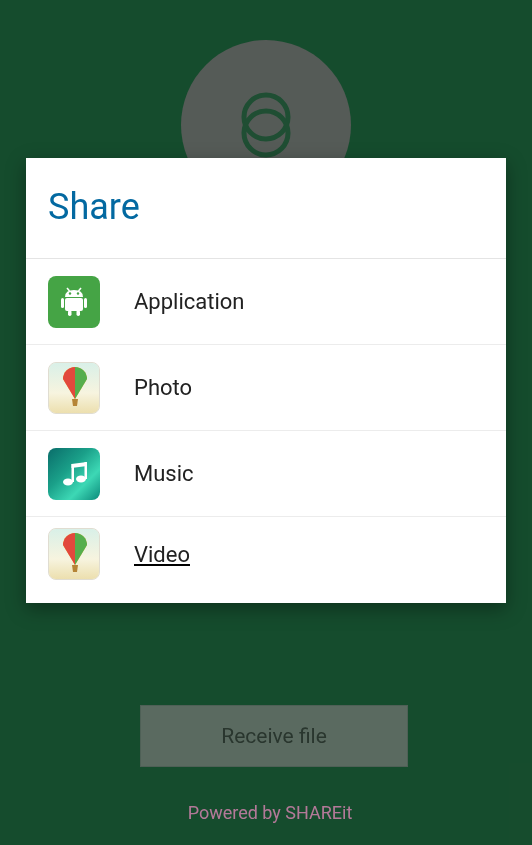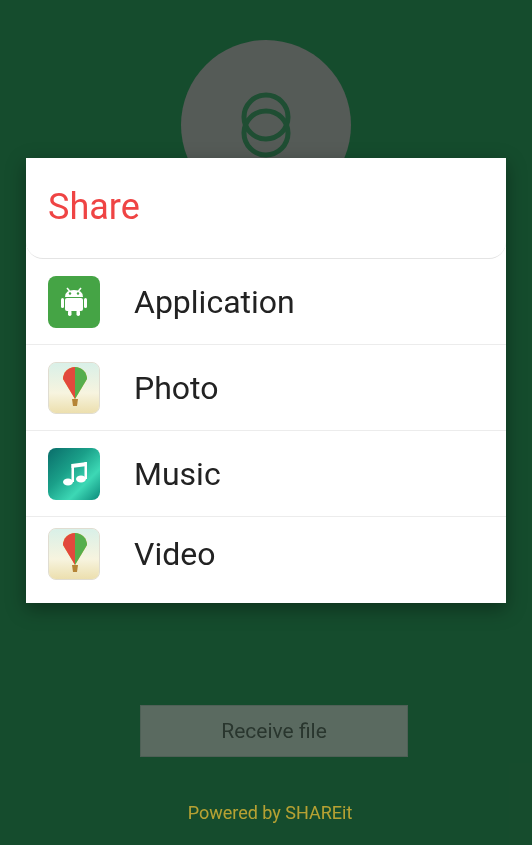--- a/index.html
+++ b/index.html
@@ -18,67 +18,66 @@
     top: 40px; left: 50%; transform: translateX(-50%);
     width: 170px; height: 170px;
     border-radius: 50%;
     background: #777e79;
     display: flex; align-items: center; justify-content: center;
   }
   .center-badge svg { opacity: 0.85; }
   .receive-btn {
     position: absolute;
     left: 120px; right: 124px; top: 705px;
-    height: 52px;
+    height: 62px;
     background: #7d9486;
     display: flex; align-items: center; justify-content: center;
     color: #3a4b40;
     font-size: 21px;
     border: 1px solid #6d8578;
     margin-left: 20px;
   }
   .footer {
     position: absolute;
     bottom: 22px; left: 8px; right: 0;
     text-align: center;
-    color: #fde047;
+    color: #f9a8d4;
     font-size: 18px;
   }
   .dialog {
     position: absolute;
     left: 26px; right: 26px; top: 158px;
     background: #fff;
     box-shadow: 0 6px 18px rgba(0,0,0,0.35);
   }
   .dialog-title {
     padding: 28px 25px 30px 22px;
     font-size: 36px;
-    color: #ef4444;
+    color: #0369a1;
     font-weight: 400;
     border-bottom: 1px solid #e4e4e4;
-    border-radius: 17px;
   }
   .list-item {
     display: flex;
     align-items: center;
     height: 86px;
     padding: 0 22px;
     border-bottom: 1px solid #ececec;
     cursor: pointer;
   }
-  .list-item:last-child { border-bottom: none; padding-bottom: 12px; }
+  .list-item:last-child { border-bottom: none; padding-bottom: 12px; text-decoration: underline; }
   .icon-wrap {
     width: 52px; height: 52px;
     border-radius: 8px;
     display: flex; align-items: center; justify-content: center;
     margin-right: 34px;
     flex-shrink: 0;
   }
   .item-label {
-    font-size: 32px;
+    font-size: 22px;
     color: #222;
   }
   
   .ic-app { background: #45a445; }
   .ic-file { background: #f5be1e; }
   .ic-music { background: linear-gradient(135deg,#0a6d6a 0%,#1aa089 40%,#3dd8b5 70%,#0b8a7a 100%); }
   .ic-photo, .ic-video {
     background: #f4f2e8;
     border: 1px solid #e0ddd1;
     position: relative;

